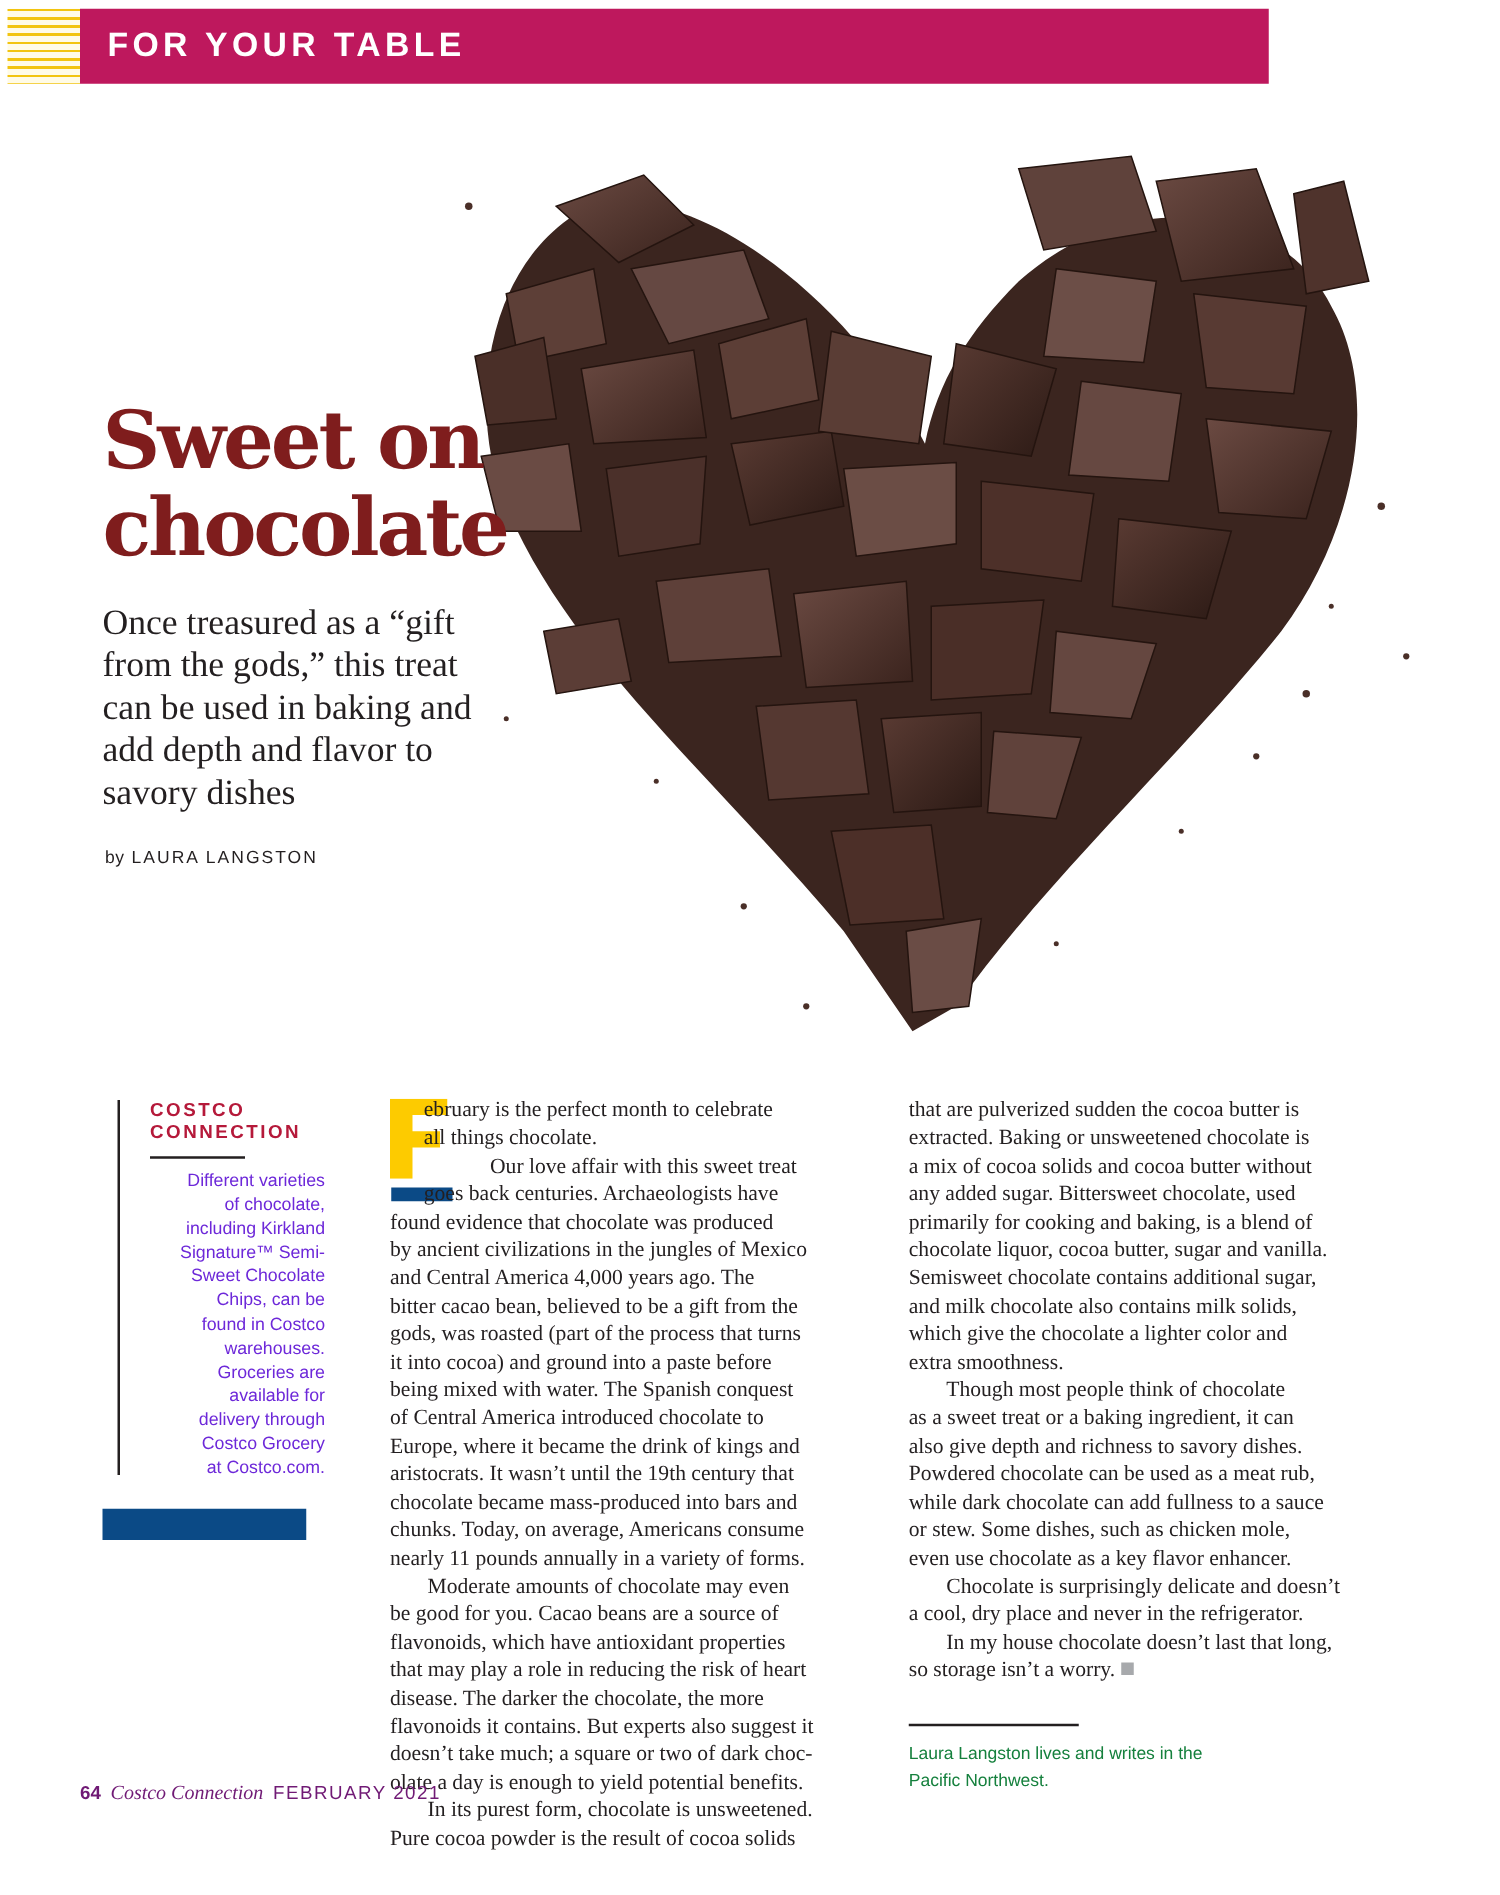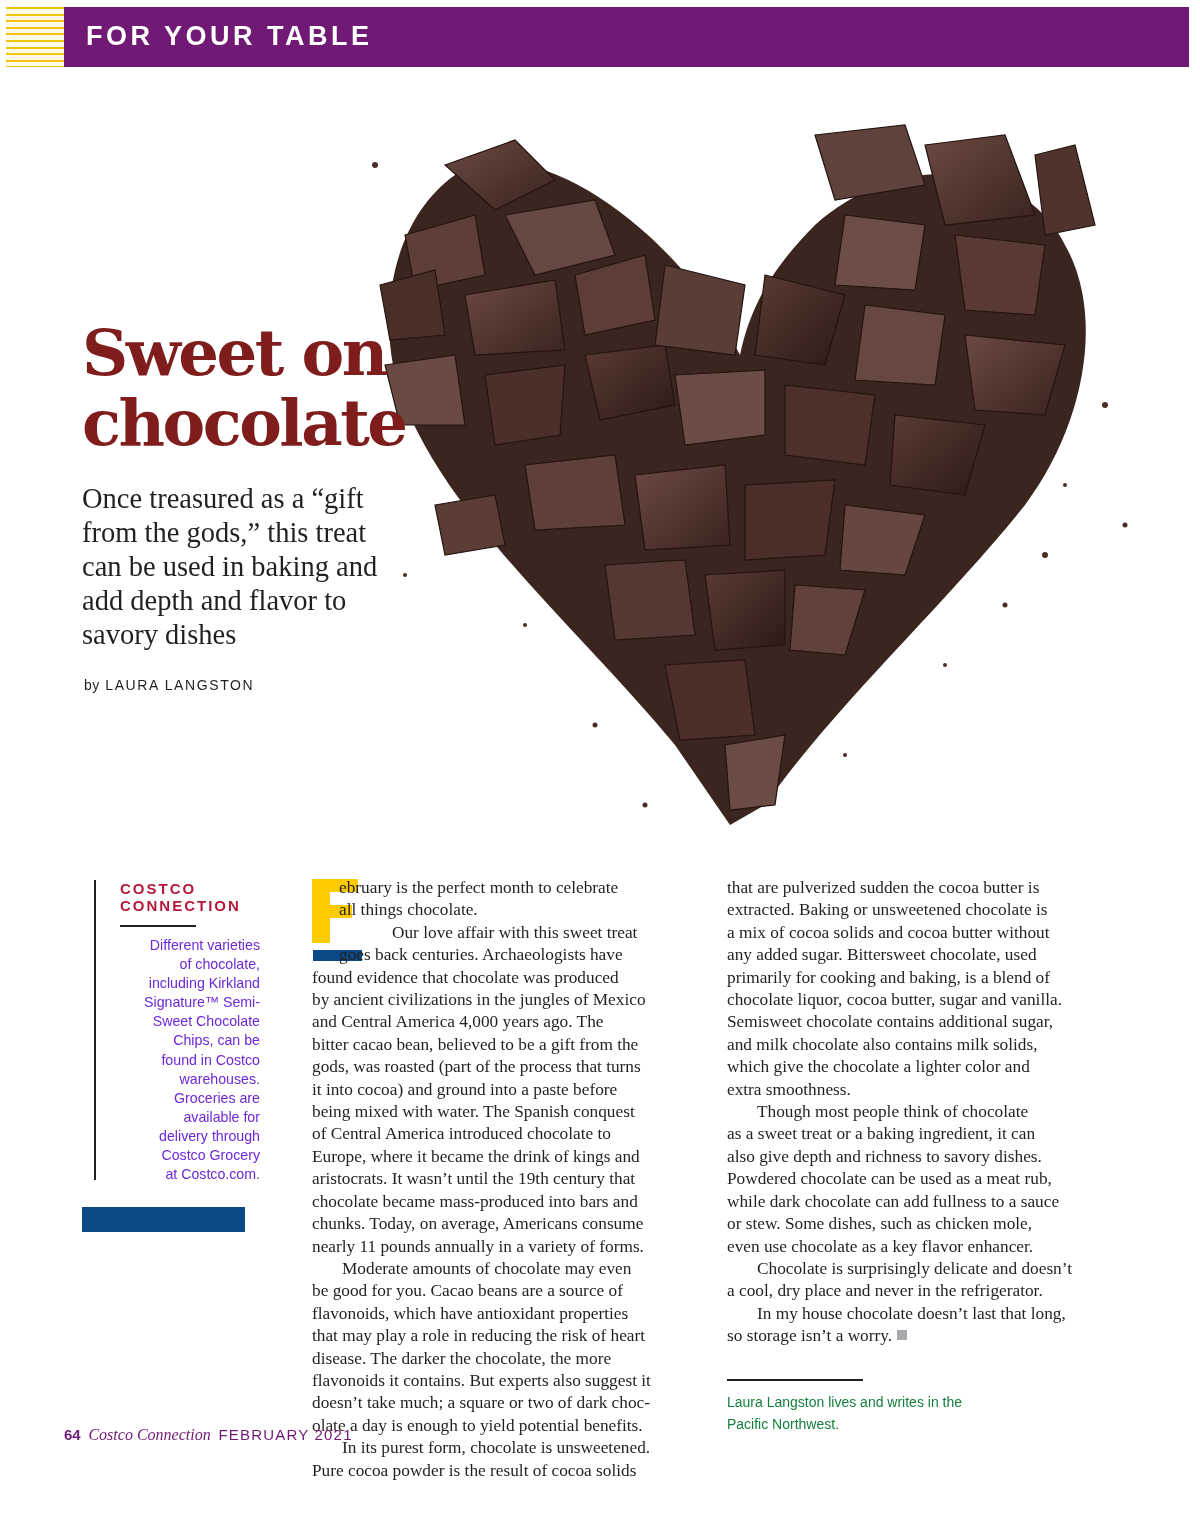--- a/index.html
+++ b/index.html
@@ -2,21 +2,21 @@
 <html><head>
 <meta charset="utf-8">
 <style>
   * { box-sizing: border-box; margin: 0; padding: 0; }
   html, body { width: 1200px; height: 1516px; background: #ffffff; overflow: hidden; }
   body { position: relative; font-family: "Liberation Serif", serif; color: #231f20; }
 
   
   .banner-stripes { position: absolute; left: 6px; top: 7px; width: 58px; height: 60px;
     background: repeating-linear-gradient(to bottom, #f2c40f 0px, #f2c40f 2px, #fffbe6 2px, #fffbe6 6.6px); }
-  .banner { position: absolute; left: 64px; top: 7px; width: 1125px; height: 60px; background: #701a75; }
+  .banner { position: absolute; left: 64px; top: 7px; width: 951px; height: 60px; background: #be185d; }
   .banner-label { position: absolute; left: 22px; top: 14px; font-family: "Liberation Sans", sans-serif;
     font-weight: bold; font-size: 27px; letter-spacing: 3.5px; color: #ffffff; }
 
   
   .hero { position: absolute; left: 345px; top: 105px; width: 810px; height: 790px; }
   .hero svg { width: 100%; height: 100%; display: block; }
 
   
   .headline { position: absolute; left: 82px; top: 318px; font-family: "DejaVu Serif", serif;
     font-weight: bold; font-size: 64px; line-height: 70px; letter-spacing: -2.5px; color: #7f1d1d; }

